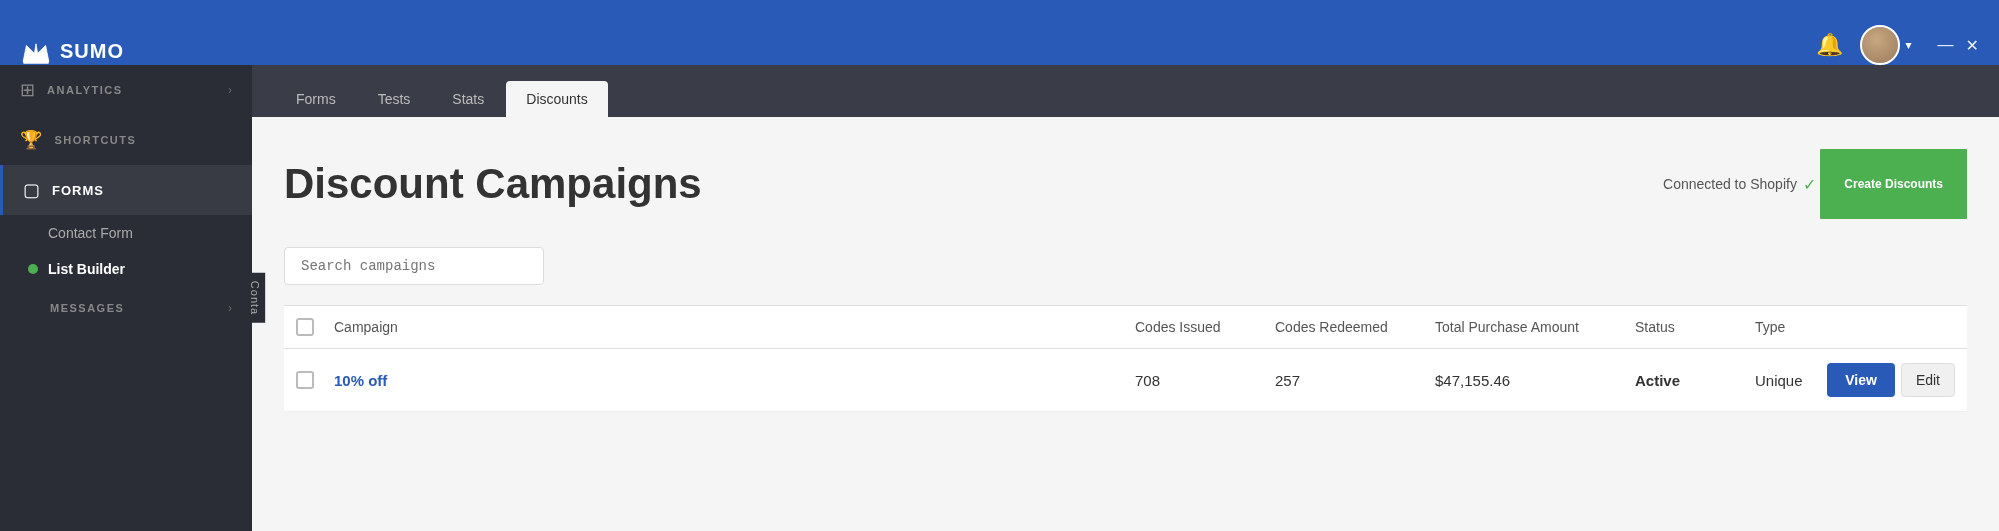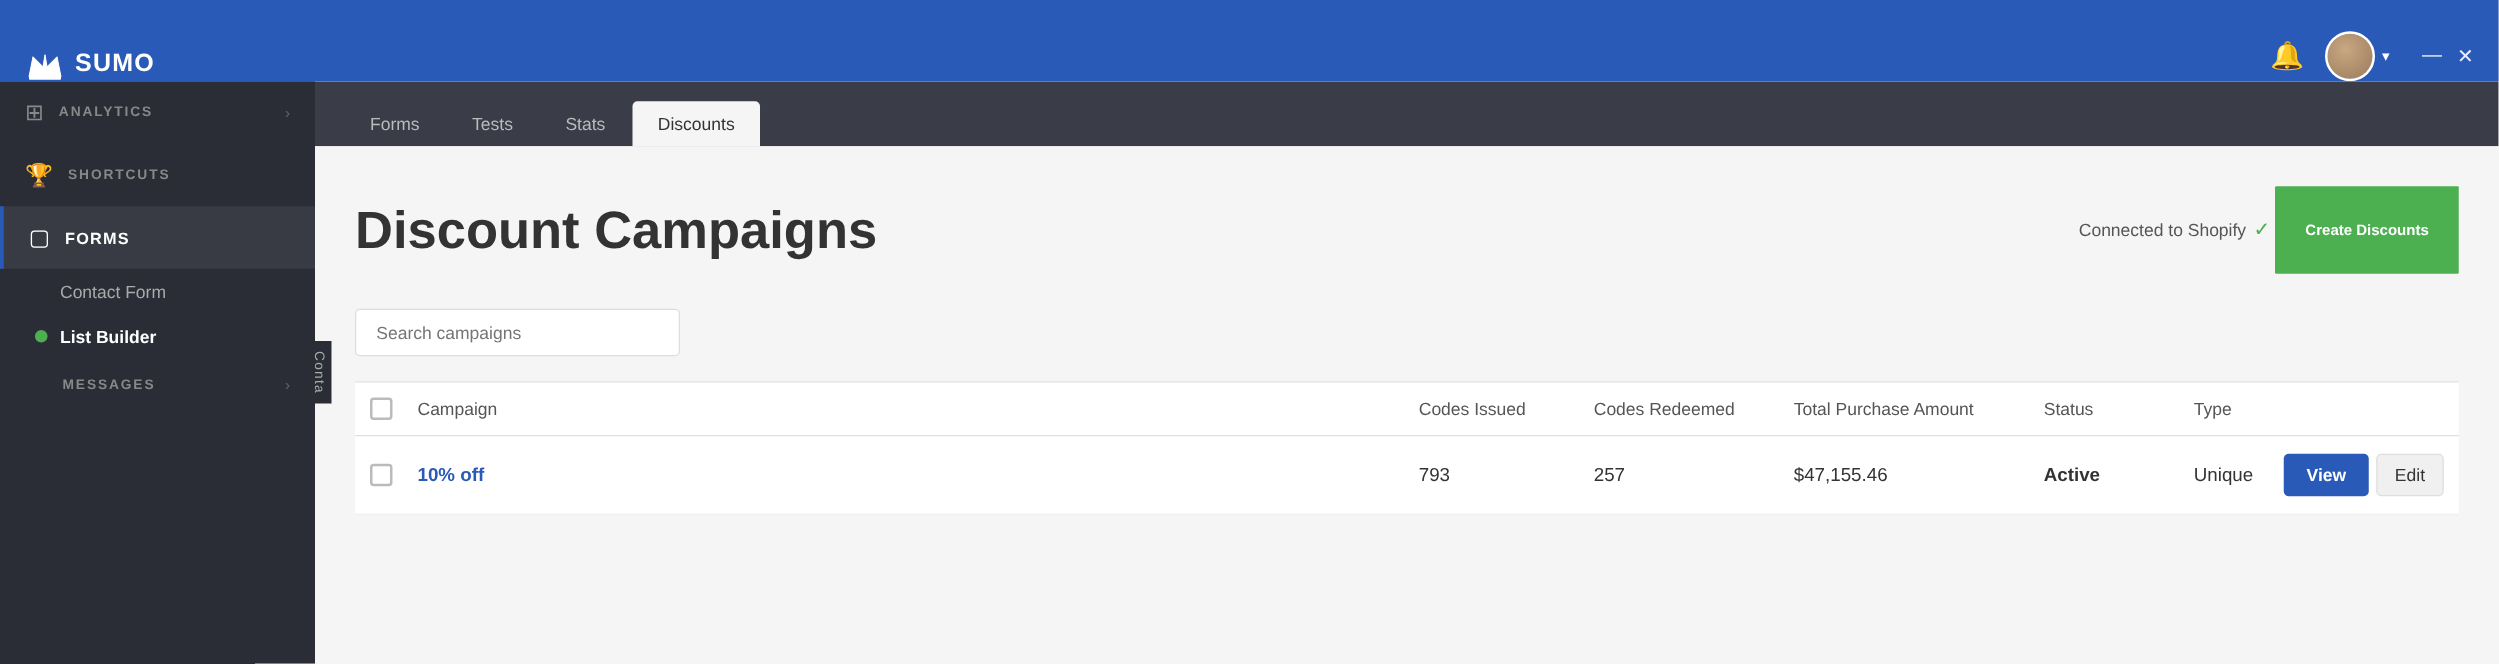--- a/index.html
+++ b/index.html
@@ -110,20 +110,21 @@
     .search-bar { margin-bottom: 20px; }
     .search-input {
       border: 1px solid #ddd;
       border-radius: 4px;
       padding: 10px 16px;
       font-size: 14px;
       color: #999;
       width: 260px;
       background: white;
       outline: none;
+      font-family: Liberation Mono, monospace;
     }
 
     
     .campaigns-table { background: white; width: 100%; border-top: 1px solid #e0e0e0; }
     .table-header {
       display: grid;
       grid-template-columns: 42px 1fr 140px 160px 200px 120px 100px 120px;
       align-items: center;
       padding: 12px 0;
       border-bottom: 1px solid #e0e0e0;
@@ -243,21 +244,21 @@
           <div class="table-header-cell">Total Purchase Amount</div>
           <div class="table-header-cell">Status</div>
           <div class="table-header-cell">Type</div>
           <div class="table-header-cell"></div>
         </div>
         <div class="table-row">
           <div class="checkbox"></div>
           <div class="table-cell">
             <a class="campaign-link">10% off</a>
           </div>
-          <div class="table-cell">793</div>
+          <div class="table-cell">708</div>
           <div class="table-cell">257</div>
           <div class="table-cell">$47,155.46</div>
           <div class="table-cell status-active">Active</div>
           <div class="table-cell">Unique</div>
           <div class="table-cell row-actions">
             <button class="btn-view">View</button>
             <button class="btn-edit">Edit</button>
           </div>
         </div>
       </div>

